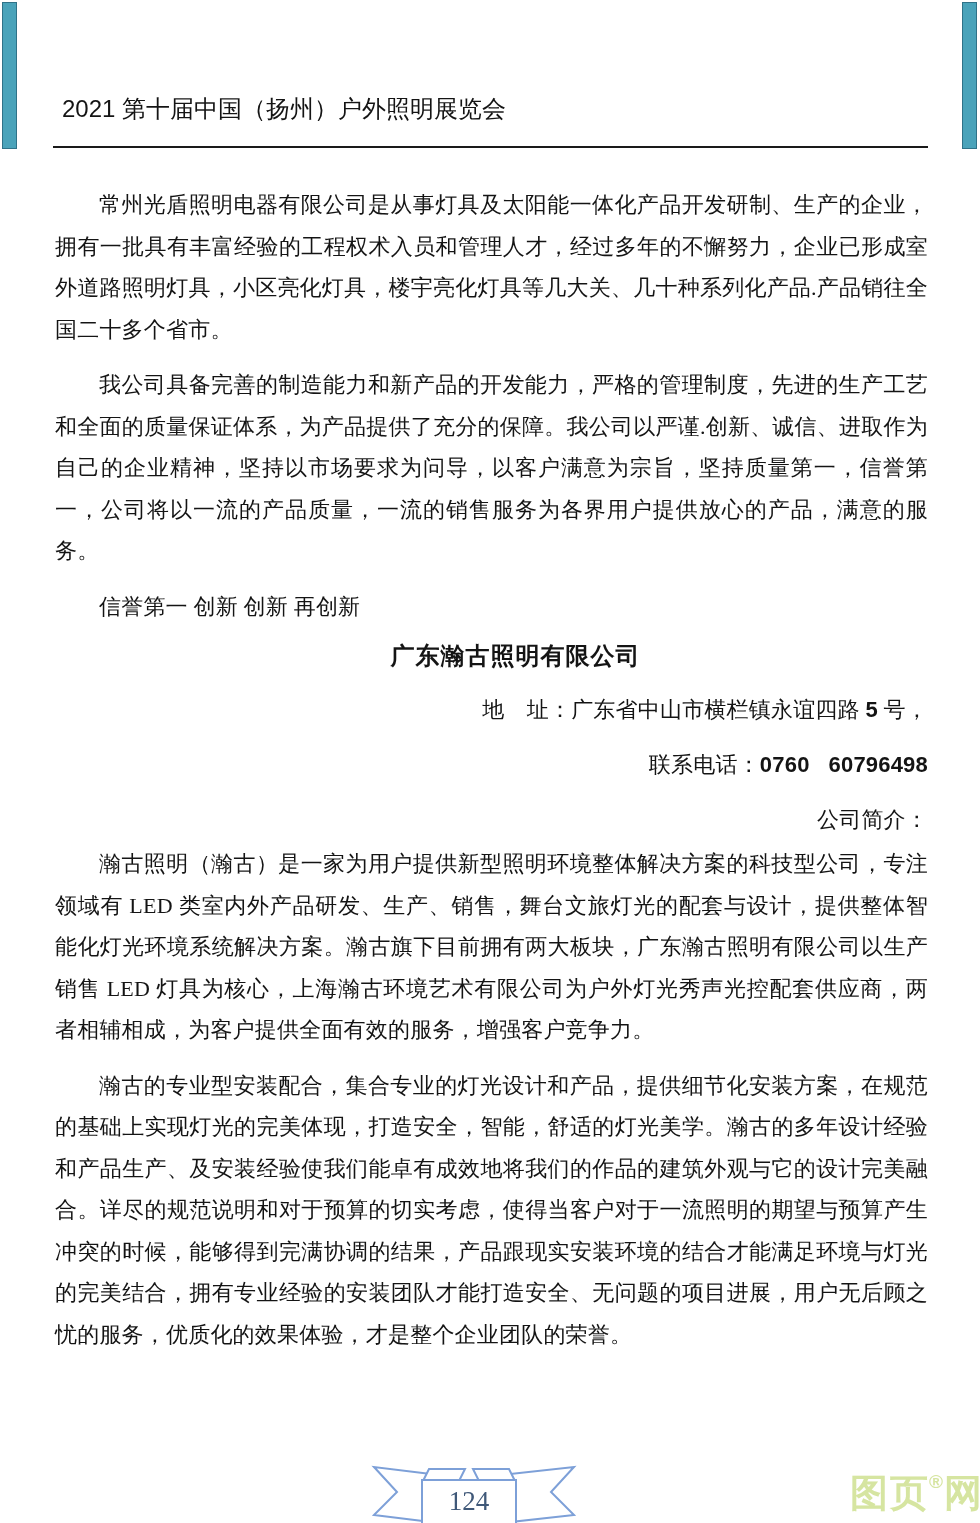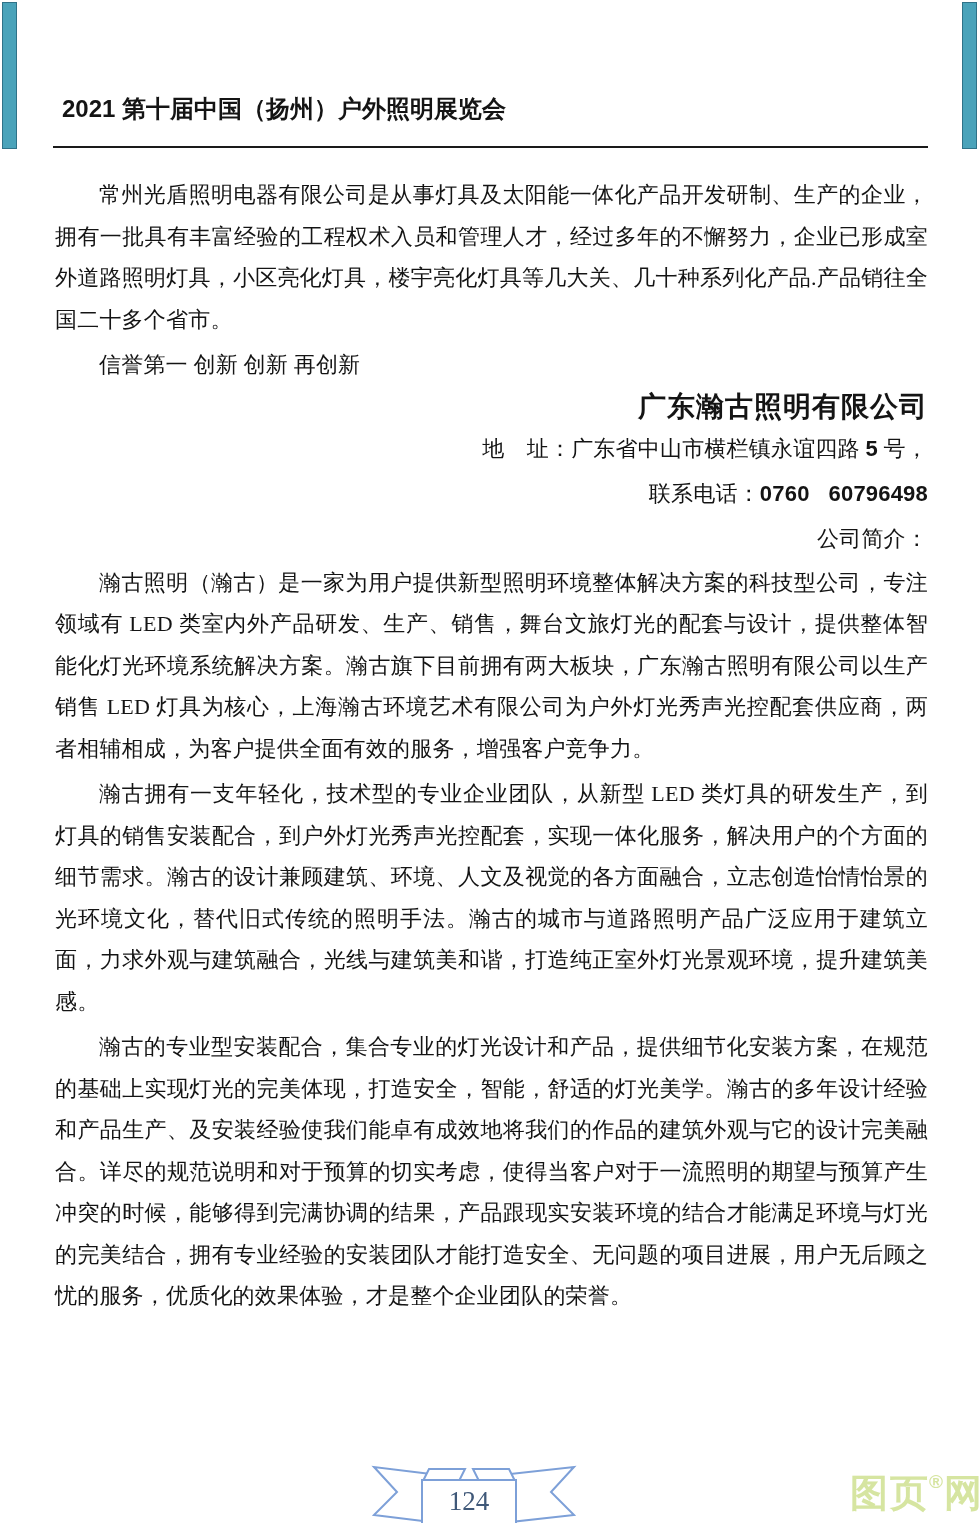--- a/index.html
+++ b/index.html
@@ -13,38 +13,38 @@
     position:absolute;top:2px;width:15px;height:147px;
     background:#4aa3ba;border:1px solid #2f7288;box-sizing:border-box;
   }
   .accent-bar.left{left:2px;}
   .accent-bar.right{left:962px;}
   
   .page-header{
     position:absolute;top:92px;left:62px;width:828px;
     display:flex;justify-content:space-between;align-items:baseline;
     font-family:"Liberation Sans","DejaVu Sans",sans-serif;
-    font-weight:700;font-size:24px;line-height:34px;white-space:nowrap;gap:20px;
+    font-weight:400;font-size:24px;line-height:34px;white-space:nowrap;gap:20px;
   }
   .header-rule{
     position:absolute;top:146px;left:53px;width:875px;height:2px;
     background:#1a1a1a;
   }
   
   .content{
     position:absolute;top:170px;left:55px;width:873px;
     font-size:22px;line-height:41.5px;letter-spacing:0.2px;
     text-align:justify;
   }
-  .content p{margin:4px 0 3px 0;text-indent:2em;}
+  .content p{margin:14px 0 3px 0;text-indent:2em;}
   p.slogan{margin-bottom:0;}
   .company-name{
-    font-family:Liberation Serif, serif;
-    font-weight:700;font-size:28px;line-height:34px;
-    margin:27px 0 0 0;text-indent:0;text-align:right;letter-spacing:1px;
+    font-family:Liberation Mono, monospace;
+    font-weight:700;font-size:24px;line-height:34px;
+    margin:27px 0 0 0;text-indent:0;text-align:center;letter-spacing:1px;
   }
   .info-row{
     font-size:22px;line-height:41px;margin:0;text-indent:0;text-align:right;
   }
   .info-row:first-of-type{margin-top:7px;}
   .num{
     font-family:"Liberation Sans","DejaVu Sans",sans-serif;
     font-weight:700;white-space:pre;
   }
   .intro-paragraphs p:first-child{margin-top:2px;}
@@ -72,33 +72,33 @@
 <div class="accent-bar right"></div>
 
 <div class="page-header">
   <span>2021 第十届中国（扬州）户外照明展览会</span>
 </div>
 <div class="header-rule"></div>
 
 <div class="content">
 
   <p>常州光盾照明电器有限公司是从事灯具及太阳能一体化产品开发研制、生产的企业，拥有一批具有丰富经验的工程权术入员和管理人才，经过多年的不懈努力，企业已形成室外道路照明灯具，小区亮化灯具，楼宇亮化灯具等几大关、几十种系列化产品.产品销往全国二十多个省市。</p>
+  <p>我公司具备完善的制造能力和新产品的开发能力，严格的管理制度，先进的生产工艺和全面的质量保证体系，为产品提供了充分的保障。我公司以严谨.创新、诚信、进取作为自己的企业精神，坚持以市场要求为问导，以客户满意为宗旨，坚持质量第一，信誉第一，公司将以一流的产品质量，一流的销售服务为各界用户提供放心的产品，满意的服务。</p>
   <p class="slogan">信誉第一 创新 创新 再创新</p>
 
   <p class="company-name">广东瀚古照明有限公司</p>
 
   <p class="info-row"><span>地　址：</span><span>广东省中山市横栏镇永谊四路 </span><span class="num">5</span><span> 号，</span></p>
 
   <p class="info-row"><span>联系电话：</span><span class="num">0760   60796498</span></p>
 
   <p class="info-row">公司简介：</p>
 
   <div class="intro-paragraphs">
     <p>瀚古照明（瀚古）是一家为用户提供新型照明环境整体解决方案的科技型公司，专注领域有 LED 类室内外产品研发、生产、销售，舞台文旅灯光的配套与设计，提供整体智能化灯光环境系统解决方案。瀚古旗下目前拥有两大板块，广东瀚古照明有限公司以生产销售 LED 灯具为核心，上海瀚古环境艺术有限公司为户外灯光秀声光控配套供应商，两者相辅相成，为客户提供全面有效的服务，增强客户竞争力。</p>
-    <p>瀚古拥有一支年轻化，技术型的专业企业团队，从新型 LED 类灯具的研发生产，到灯具的销售安装配合，到户外灯光秀声光控配套，实现一体化服务，解决用户的个方面的细节需求。瀚古的设计兼顾建筑、环境、人文及视觉的各方面融合，立志创造怡情怡景的光环境文化，替代旧式传统的照明手法。瀚古的城市与道路照明产品广泛应用于建筑立面，力求外观与建筑融合，光线与建筑美和谐，打造纯正室外灯光景观环境，提升建筑美感。</p>
     <p>瀚古的专业型安装配合，集合专业的灯光设计和产品，提供细节化安装方案，在规范的基础上实现灯光的完美体现，打造安全，智能，舒适的灯光美学。瀚古的多年设计经验和产品生产、及安装经验使我们能卓有成效地将我们的作品的建筑外观与它的设计完美融合。详尽的规范说明和对于预算的切实考虑，使得当客户对于一流照明的期望与预算产生冲突的时候，能够得到完满协调的结果，产品跟现实安装环境的结合才能满足环境与灯光的完美结合，拥有专业经验的安装团队才能打造安全、无问题的项目进展，用户无后顾之忧的服务，优质化的效果体验，才是整个企业团队的荣誉。</p>
   </div>
 </div>
 
 <svg class="page-banner" width="230" height="70" viewBox="0 0 230 70">
   <g fill="#ffffff" stroke="#7da0d8" stroke-width="2" stroke-linejoin="miter">
     <polygon points="80,18 15,10 38,35 15,58 80,66"></polygon>
     <polygon points="143,18 215,10 192,35 215,58 143,66"></polygon>
     <polygon points="64,24 70,12 106,12 100,24"></polygon>
     <polygon points="156,24 150,12 114,12 120,24"></polygon>

